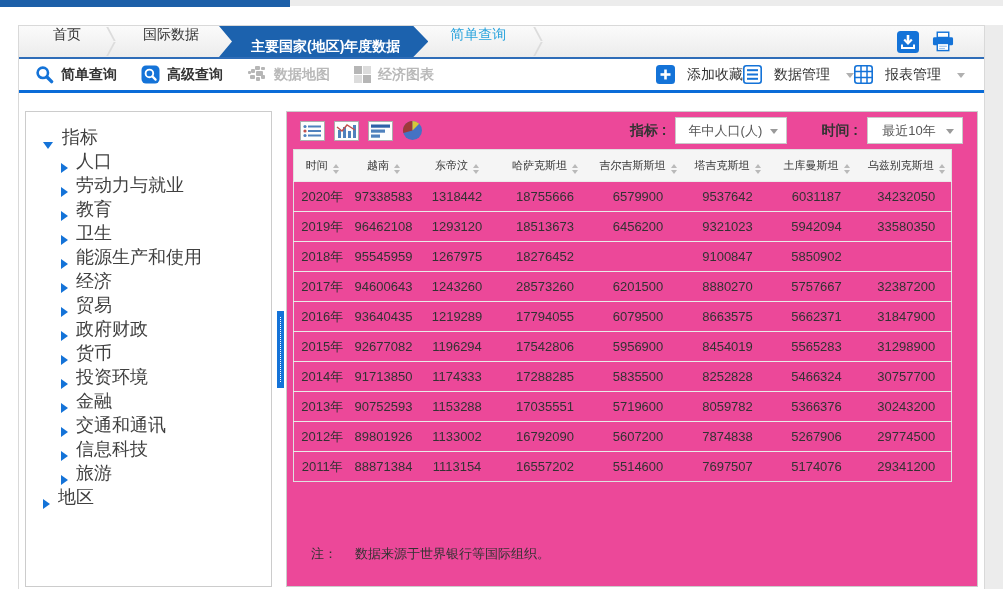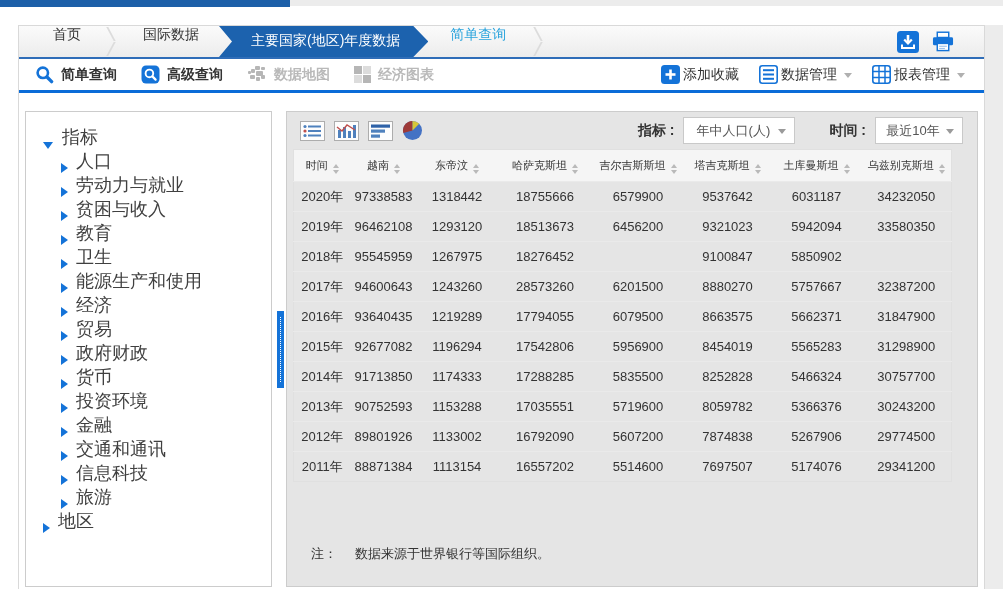--- a/index.html
+++ b/index.html
@@ -18,21 +18,21 @@
   }
 
   
   .tabstrip {
     position:relative; height:33px; display:flex; align-items:stretch;
     background:linear-gradient(#fbfbfb,#ececec);
     border-bottom:2px solid #2f6db8; padding-left:10px;
   }
   .tab { display:flex; align-items:flex-start; padding:0 24px; font-size:14px; color:#333; cursor:pointer; white-space:nowrap; }
   .tab.active {
-    background:#1c62ae; color:#fff; font-weight:normal; padding:6px 28px 0 32px; margin:0 -4px;
+    background:#1c62ae; color:#fff; font-weight:bold; padding:12px 28px 0 32px; margin:0 -4px;
     clip-path:polygon(0 0, calc(100% - 15px) 0, 100% 50%, calc(100% - 15px) 100%, 0 100%, 13px 50%);
   }
   .tab.link { color:#29a3dc; padding:0 26px; }
   .tab-sep { position:relative; width:14px; align-self:stretch; }
   .tab-sep::before {
     content:""; position:absolute; left:5px; top:1px; height:14px; width:0;
     border-right:2px solid #dcdcdc; transform:skewX(28deg);
   }
   .tab-sep::after {
     content:""; position:absolute; left:5px; bottom:1px; height:14px; width:0;
@@ -42,21 +42,21 @@
   .winbtn { display:inline-flex; width:22px; height:22px; cursor:pointer; }
 
   
   .toolbar {
     height:34px; display:flex; align-items:center; padding:0 19px 0 16px;
     background:#fff; border-bottom:3px solid #0a6cd8;
   }
   .titem { display:flex; align-items:center; gap:7px; font-size:14px; font-weight:bold; color:#333; margin-right:24px; cursor:pointer; white-space:nowrap; }
   .titem.disabled { color:#b9b9b9; cursor:default; }
   .toolbar-right { margin-left:auto; display:flex; align-items:center; }
-  .ritem { display:flex; align-items:center; gap:3px; font-size:14px; color:#333; margin-left:20px; cursor:pointer; white-space:nowrap; }
+  .ritem { display:flex; align-items:center; gap:12px; font-size:14px; color:#333; cursor:pointer; white-space:nowrap; }
   .icon { display:inline-flex; align-items:center; }
   .caret-down { width:0; height:0; border:4.5px solid transparent; border-top:5px solid #b0b0b0; border-bottom:0; margin-left:4px; margin-top:2px; }
 
   
   .workspace { position:relative; height:calc(100% - 70px); background:#fff; }
 
   .sidebar {
     position:absolute; left:6px; top:18px; width:247px; bottom:-1px;
     border:1px solid #ccc; background:#fff; overflow:hidden;
   }
@@ -64,21 +64,21 @@
   .tree-row { display:flex; align-items:flex-end; height:24px; font-size:18px; color:#404040; cursor:pointer; white-space:nowrap; }
   .tree-children .tree-row { padding-left:18px; }
   .tri-down  { width:0; height:0; border:5px solid transparent; border-top:7px solid #1473d8; border-bottom:0; margin-right:9px; }
   .tri-right { width:0; height:0; border:5px solid transparent; border-left:7px solid #1473d8; border-right:0; margin-right:8px; }
 
   .splitter { position:absolute; left:258px; top:218px; width:7px; height:77px; background:#1473d8; cursor:col-resize; }
   .splitter::after { content:""; position:absolute; left:3px; top:6px; bottom:6px; border-left:1px dotted #fff; }
 
   .main {
     position:absolute; left:267px; top:18px; right:6px; bottom:-1px;
-    border:1px solid #ccc; background:#e5e5e5;
+    border:1px solid #ccc; background:#ec4899;
   }
   .controls { height:37px; display:flex; align-items:center; padding:0 14px 0 13px; }
   .viewbtn { display:inline-flex; margin-right:9px; cursor:pointer; }
   .controls-right { margin-left:auto; display:flex; align-items:center; }
   .sel-label { font-size:14px; font-weight:bold; color:#333; margin-right:9px; white-space:nowrap; }
   .sel-group2 { margin-left:34px; }
   .selectbox {
     position:relative; width:112px; height:27px; border:1px solid #c9c9c9; background:#fff;
     display:flex; align-items:center; justify-content:center; padding:0 20px 0 8px;
     font-size:13px; color:#555; cursor:pointer; white-space:nowrap;
@@ -243,24 +243,20 @@
             <span class="tree-label">指标</span>
           </div>
           <div class="tree-children">
             <div class="tree-row child">
               <span class="tri-right"></span>
               <span class="tree-label">人口</span>
             </div>
             <div class="tree-row child">
               <span class="tri-right"></span>
               <span class="tree-label">劳动力与就业</span>
-            </div>
-            <div class="tree-row child">
-              <span class="tri-right"></span>
-              <span class="tree-label">贫困与收入</span>
             </div>
             <div class="tree-row child">
               <span class="tri-right"></span>
               <span class="tree-label">教育</span>
             </div>
             <div class="tree-row child">
               <span class="tri-right"></span>
               <span class="tree-label">卫生</span>
             </div>
             <div class="tree-row child">
@@ -352,21 +348,21 @@
                 <path d="M10.5,10.5 L17.2,3.8 A9.5,9.5 0 0,0 10.5,1 Z" fill="#d6c83a"></path>
               </svg>
             </span>
           </span>
         <div class="controls-right">
           <span class="sel-label">指标 :</span>
           <div class="selectbox">
             <span>年中人口(人)</span>
           </div>
           <span class="sel-label sel-group2">时间 :</span>
-          <div class="selectbox" style="width:88px;">
+          <div class="selectbox" style="width:96px;">
             <span>最近10年</span>
           </div>
         </div>
       </div>
 
       <table class="grid">
         <colgroup>
             <col style="width: 57px;">
             <col style="width: 66px;">
             <col style="width: 81px;">

